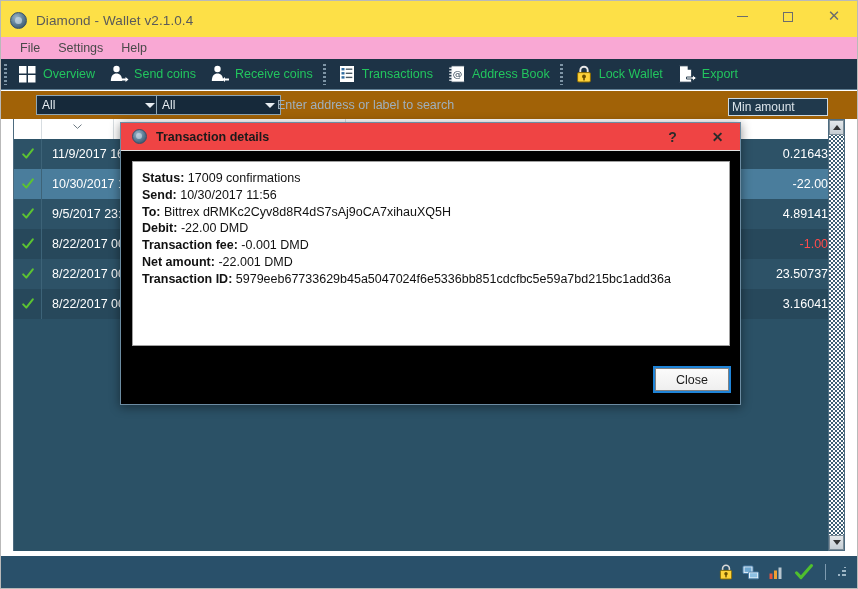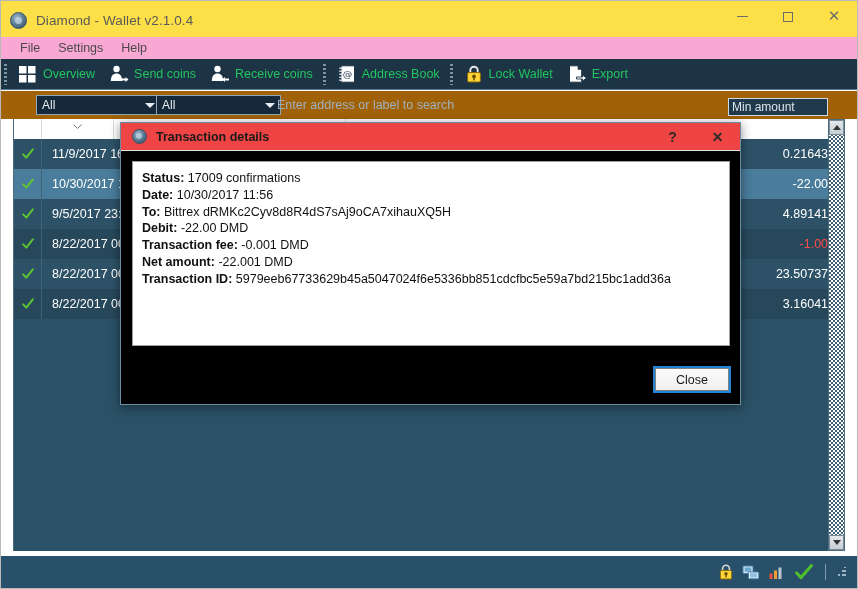--- a/index.html
+++ b/index.html
@@ -286,20 +286,32 @@
       <svg class="tb-ico" viewBox="0 0 20 20">
         <circle cx="7.5" cy="5" r="3.2" fill="#fff"></circle>
         <path d="M1.8 17 C1.8 12 4.2 9.6 7.5 9.6 C10.8 9.6 13.2 12 13.2 17 Z" fill="#fff"></path>
         <path d="M19 14.5 h-4 v-1.6 l-3 2.6 3 2.6 v-1.6 h4 z" fill="#fff"></path>
       </svg>
       <span class="tb-label">Receive coins</span>
     </div>
 
     <span class="tb-grip"></span>
 
+    <div class="tb-item">
+      <svg class="tb-ico" viewBox="0 0 20 20">
+        <rect x="2.5" y="1.5" width="15" height="17" fill="#fff" stroke="#1d3346" stroke-width="1"></rect>
+        <rect x="4.5" y="4" width="3" height="2.4" fill="#2f6b9e"></rect>
+        <rect x="4.5" y="8.1" width="3" height="2.4" fill="#2f6b9e"></rect>
+        <rect x="4.5" y="12.2" width="3" height="2.4" fill="#2f6b9e"></rect>
+        <rect x="8.8" y="4.5" width="6.5" height="1.4" fill="#4a5a66"></rect>
+        <rect x="8.8" y="8.6" width="6.5" height="1.4" fill="#4a5a66"></rect>
+        <rect x="8.8" y="12.7" width="6.5" height="1.4" fill="#4a5a66"></rect>
+      </svg>
+      <span class="tb-label">Transactions</span>
+    </div>
 
     <div class="tb-item">
       <svg class="tb-ico" viewBox="0 0 20 20">
         <rect x="4" y="1.8" width="13.5" height="16.4" rx="1" fill="#fff" stroke="#1d3346" stroke-width="1"></rect>
         <g stroke="#e9eef2" stroke-width="1.3">
           <path d="M2.2 4.2 h3.4"></path>
             <path d="M2.2 7.2 h3.4"></path>
             <path d="M2.2 10.2 h3.4"></path>
           <path d="M2.2 13.2 h3.4"></path>
             <path d="M2.2 16.2 h3.4"></path>
@@ -461,21 +473,21 @@
       <span class="dlg-icon"></span>
       <span class="dlg-title-text">Transaction details</span>
       <div class="dlg-btns">
         <div class="dlg-btn">?</div>
         <div class="dlg-btn close">✕</div>
       </div>
     </div>
     <div class="dlg-body">
       <div class="dlg-text" id="dlg-text">
           <div><b>Status:</b><span> 17009 confirmations</span></div>
-          <div><b>Date:</b><span> 10/30/2017 11:56</span></div>
+          <div><b>Send:</b><span> 10/30/2017 11:56</span></div>
           <div><b>To:</b><span> Bittrex dRMKc2Cyv8d8R4dS7sAj9oCA7xihauXQ5H</span></div>
           <div><b>Debit:</b><span> -22.00 DMD</span></div>
           <div><b>Transaction fee:</b><span> -0.001 DMD</span></div>
           <div><b>Net amount:</b><span> -22.001 DMD</span></div>
           <div><b>Transaction ID:</b><span> 5979eeb67733629b45a5047024f6e5336bb851cdcfbc5e59a7bd215bc1add36a</span></div>
         </div>
       <div class="dlg-footer">
         <button class="close-btn">Close</button>
       </div>
     </div>

